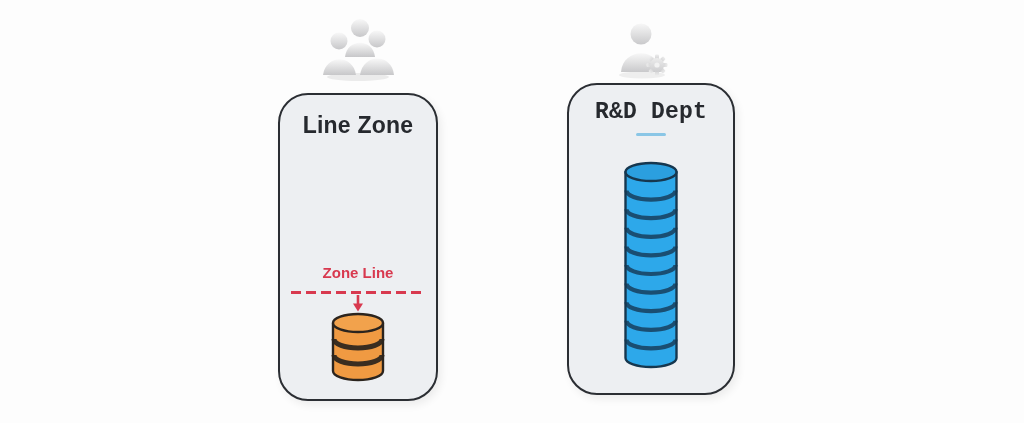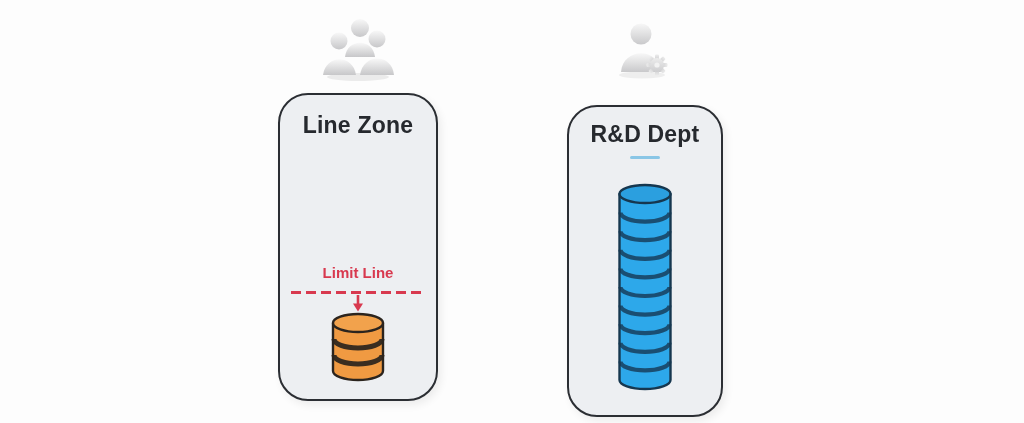--- a/index.html
+++ b/index.html
@@ -13,21 +13,21 @@
     overflow: hidden;
   }
   .panel {
     position: absolute;
     background: var(--panel-bg, #EDEFF2);
     border: 2.5px solid var(--panel-border, #2B2E33);
     border-radius: 30px;
     box-shadow: 3px 4px 8px rgba(0,0,0,0.07);
   }
   #guest-panel { left: 278px; top: 93px; width: 160px; height: 308px; }
-  #rd-panel    { left: 567px; top: 105px; width: 156px; height: 312px; }
+  #rd-panel    { left: 567px; top: 83px; width: 168px; height: 312px; font-family: Liberation Mono, monospace; }
   .panel-title {
     margin: 0;
     text-align: center;
     font-size: 23px;
     font-weight: bold;
     letter-spacing: 0.2px;
     color: var(--title, #26292E);
   }
   #guest-panel .panel-title { margin-top: 17px; }
   #rd-panel .panel-title    { margin-top: 14px; }
@@ -115,21 +115,21 @@
         <rect x="-2" y="-10.5" width="4" height="6" rx="1.2" transform="rotate(315)"></rect>
       </g>
       <circle r="7" fill="url(#gC)"></circle>
       <circle r="2.6" fill="#f2f2f2"></circle>
     </g>
   </svg>
 
   <div id="guest-panel" class="panel">
     <h2 class="panel-title">Line Zone</h2>
 
-    <div class="limit-label">Limit Line</div>
+    <div class="limit-label">Zone Line</div>
 
     <div class="limit-dash"></div>
 
     <svg class="limit-arrow" width="12" height="17" viewBox="0 0 12 17">
       <line x1="6" y1="0" x2="6" y2="10" stroke="var(--limit-red, #D8394F)" stroke-width="2.6"></line>
       <polygon points="1,8.5 11,8.5 6,16.5" fill="var(--limit-red, #D8394F)"></polygon>
     </svg>
 
     <svg id="guest-cyl" class="cyl" width="56" height="70" viewBox="0 0 56 70">
         <path d="M3,11 V59 A25,9 0 0 0 53,59 V11 Z" fill="#F09A42" stroke="none"></path>

